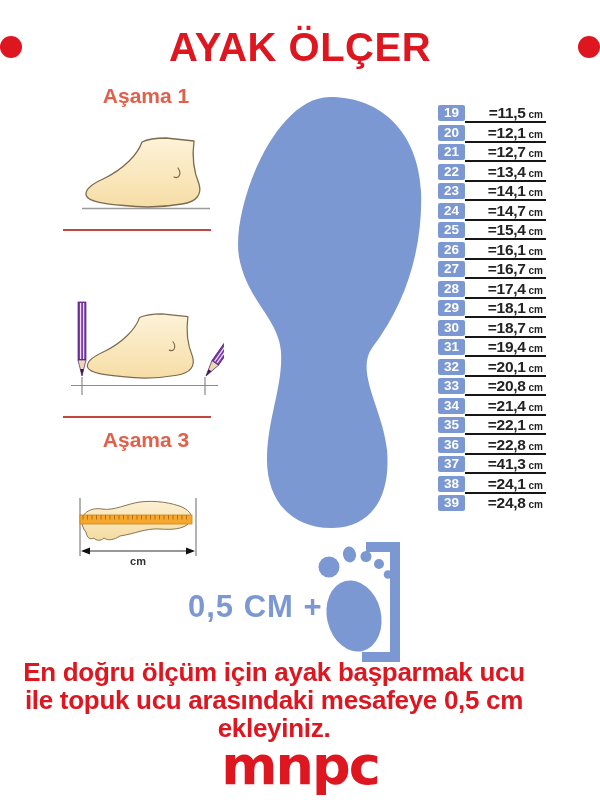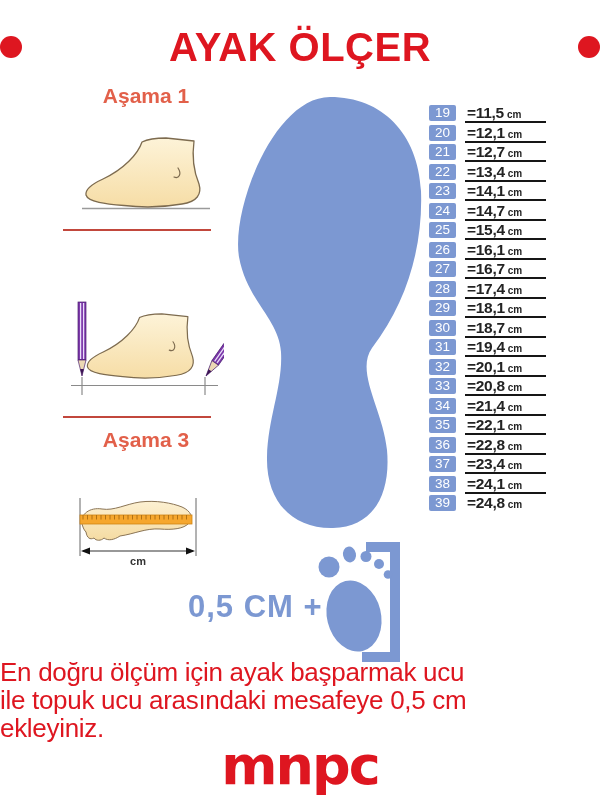--- a/index.html
+++ b/index.html
@@ -33,39 +33,39 @@
   .stage3-art{left:74px;top:494px;}
   
   .footprint{position:absolute;left:234px;top:95px;}
   .fill-blue{fill:var(--blue);}
   .stroke-blue{stroke:var(--blue);}
   
   .size-table{position:absolute;left:429px;top:104px;width:120px;}
   .size-row{display:flex;align-items:flex-start;height:19.5px;}
   .size-badge{
     flex:0 0 27px;height:16px;margin-top:1px;background:var(--blue);color:#fff;
-    font-size:13.5px;font-weight:normal;text-align:center;line-height:16px;border-radius:2px;
+    font-size:13.5px;font-weight:bold;text-align:center;line-height:16px;border-radius:2px;margin-left:9px;
   }
   .size-value{
-    display:flex;align-items:baseline;height:17px;margin-left:9px;padding:0 3px 0 2px;
-    border-bottom:2px solid #161616;min-width:76px;
+    display:flex;align-items:baseline;height:17px;margin-left:0;padding:0 3px 0 2px;
+    border-bottom:2px solid #161616;min-width:76px;justify-content:flex-end;
   }
   .size-row:last-child .size-value{border-bottom:none;}
   .eq-val{font-size:15.5px;font-weight:bold;color:var(--ink);letter-spacing:-0.3px;}
   .unit{font-size:10px;font-weight:bold;color:var(--ink);margin-left:3px;}
   
   .add-text{
     position:absolute;left:188px;top:589px;color:var(--blue);
     font-size:31px;font-weight:bold;letter-spacing:1px;white-space:nowrap;
   }
   .baby-foot{position:absolute;left:316px;top:540px;}
   
   .instruction{
-    position:absolute;top:658px;left:0;width:548px;
-    color:var(--red);font-size:26px;font-weight:normal;line-height:28px;letter-spacing:-0.3px;
+    position:absolute;top:658px;left:0;width:548px;text-align:center;
+    color:var(--red);font-size:26px;font-weight:bold;line-height:28px;letter-spacing:-0.3px;
   }
   
   .brand{
     position:absolute;top:734px;left:0;width:600px;text-align:center;
     color:var(--red);font-size:54px;font-weight:bold;letter-spacing:-2px;
     font-family:"DejaVu Sans", sans-serif;
   }
   .skin-stroke{stroke:#7d6b4f;stroke-width:1.3;stroke-linejoin:round;}
 </style>
 </head>
@@ -318,21 +318,21 @@
         <span class="size-badge">36</span>
         <span class="size-value">
           <span class="eq-val"><span>=</span><span>22,8</span></span>
           <span class="unit">cm</span>
         </span>
       </div>
 
       <div class="size-row">
         <span class="size-badge">37</span>
         <span class="size-value">
-          <span class="eq-val"><span>=</span><span>23,4</span></span>
+          <span class="eq-val"><span>=</span><span>41,3</span></span>
           <span class="unit">cm</span>
         </span>
       </div>
 
       <div class="size-row">
         <span class="size-badge">38</span>
         <span class="size-value">
           <span class="eq-val"><span>=</span><span>24,1</span></span>
           <span class="unit">cm</span>
         </span>

